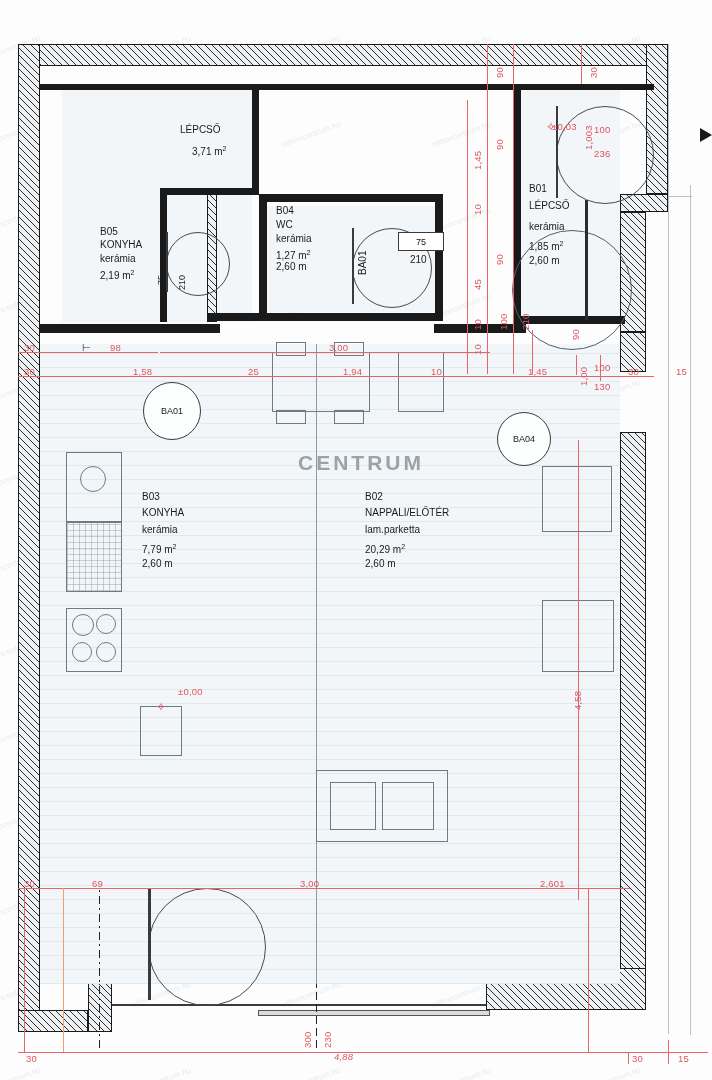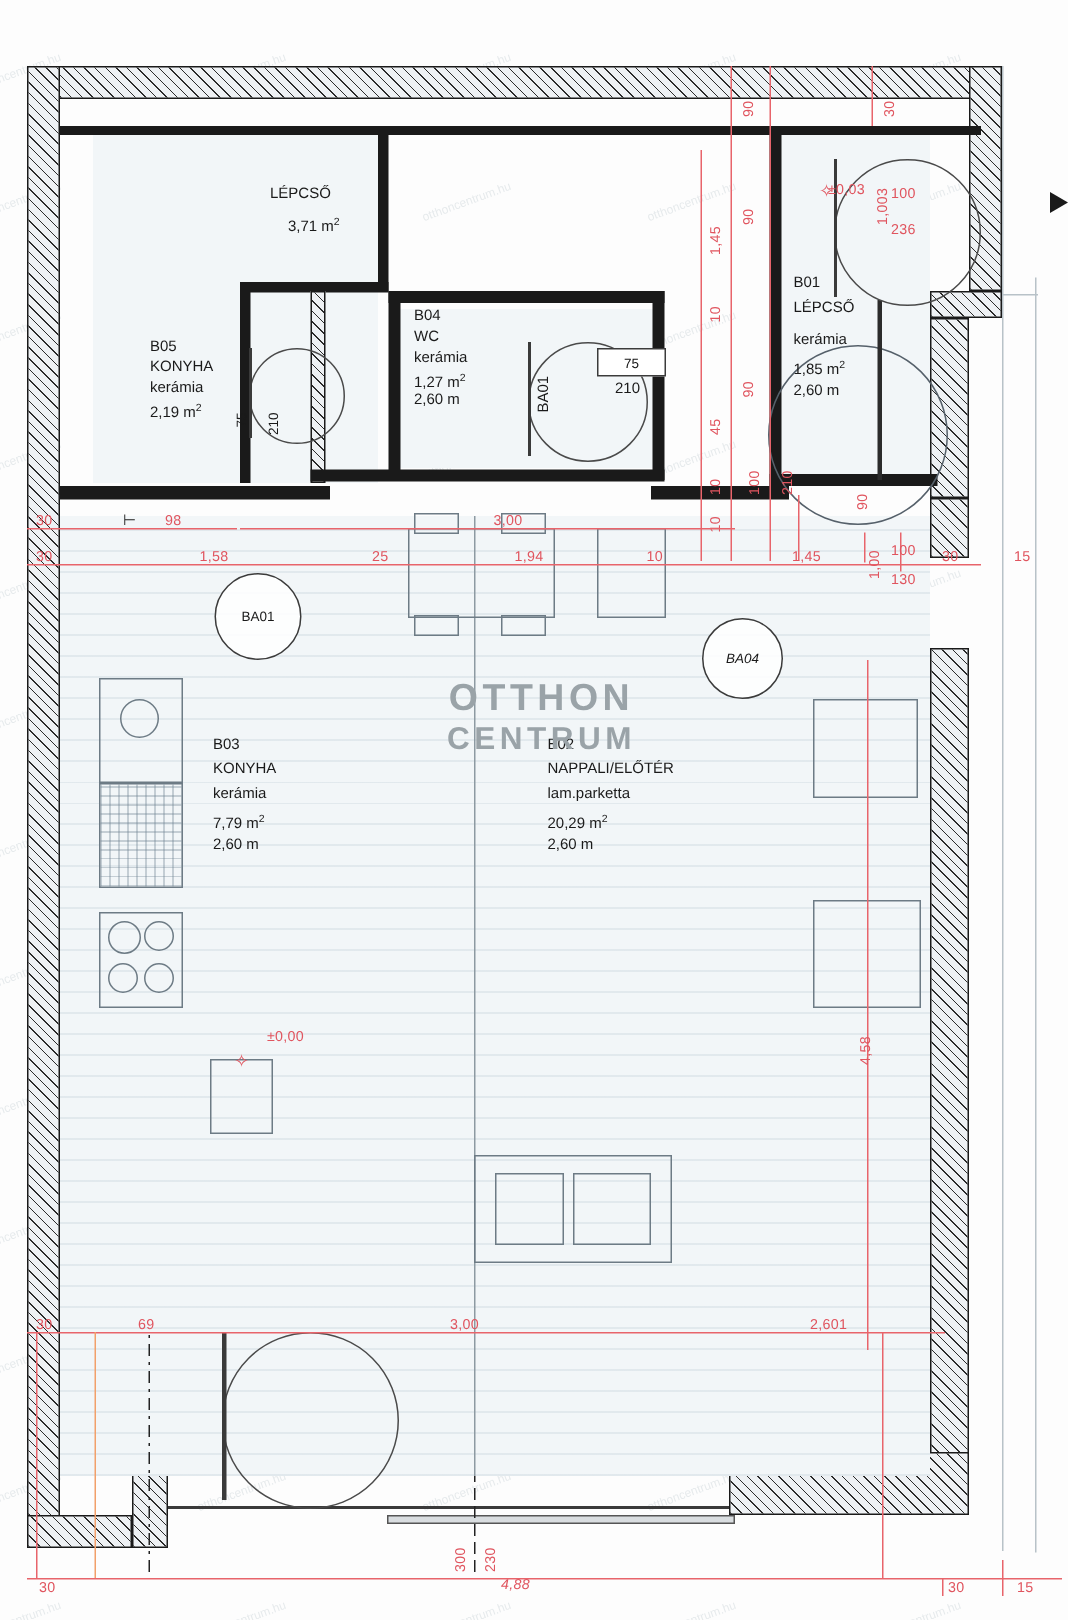--- a/index.html
+++ b/index.html
@@ -347,21 +347,21 @@
   <div class="boxlbl" style="left:398px; top:232px; width:44px; height:17px;">
       <span>75</span>
     </div>
   <div class="lbl" style="left:410px; top:254px;"><span>210</span></div>
   <div class="lbl vert" style="left:155px; top:285px; font-size:9px;"><span>75</span></div>
   <div class="lbl vert" style="left:176px; top:290px; font-size:9px;"><span>210</span></div>
 
   <div class="dcircle" style="left:143px; top:382px; width:56px; height:56px;">
       <span>BA01</span>
     </div>
-  <div class="dcircle" style="left:468px; top:412px; width:52px; height:52px;font-style:italic;">
+  <div class="dcircle" style="left:497px; top:412px; width:52px; height:52px;">
       <span>BA04</span>
     </div>
 
   <div class="arrowmark" style="left:546px; top:120px;">✧</div>
   <div class="dimtxt" style="left:552px; top:121px;"><span>±0,03</span></div>
   <div class="arrowmark" style="left:156px; top:700px;">✧</div>
   <div class="dimtxt" style="left:178px; top:686px;"><span>±0,00</span></div>
 
   <div class="dim" style="left:487px; top:44px; width:1px; height:330px;"></div>
   <div class="dim" style="left:513px; top:44px; width:1px; height:330px;"></div>
@@ -428,17 +428,16 @@
   <div class="dim" style="left:668px; top:1040px; width:1px; height:24px;"></div>
 
   <div class="dim" style="left:588px; top:888px; width:1px; height:164px;"></div>
   <div class="dim" style="left:24px; top:888px; width:1px; height:164px;"></div>
   <div class="dim" style="left:63px; top:888px; width:1px; height:164px; background:#f2a06a;"></div>
 
   <div class="abs" style="left:99px; top:888px; width:1px; height:160px; background-image:repeating-linear-gradient(0deg,#222 0 8px, transparent 8px 12px, #222 12px 14px, transparent 14px 18px);"></div>
   <div class="abs" style="left:316px; top:984px; width:1px; height:64px; background-image:repeating-linear-gradient(0deg,#222 0 8px, transparent 8px 12px);"></div>
 
   <div id="logo">
-    <div class="t1">OTTHON</div>
     <div class="t2">CENTRUM</div>
   </div>
 
 </div>
 
 </body></html>

